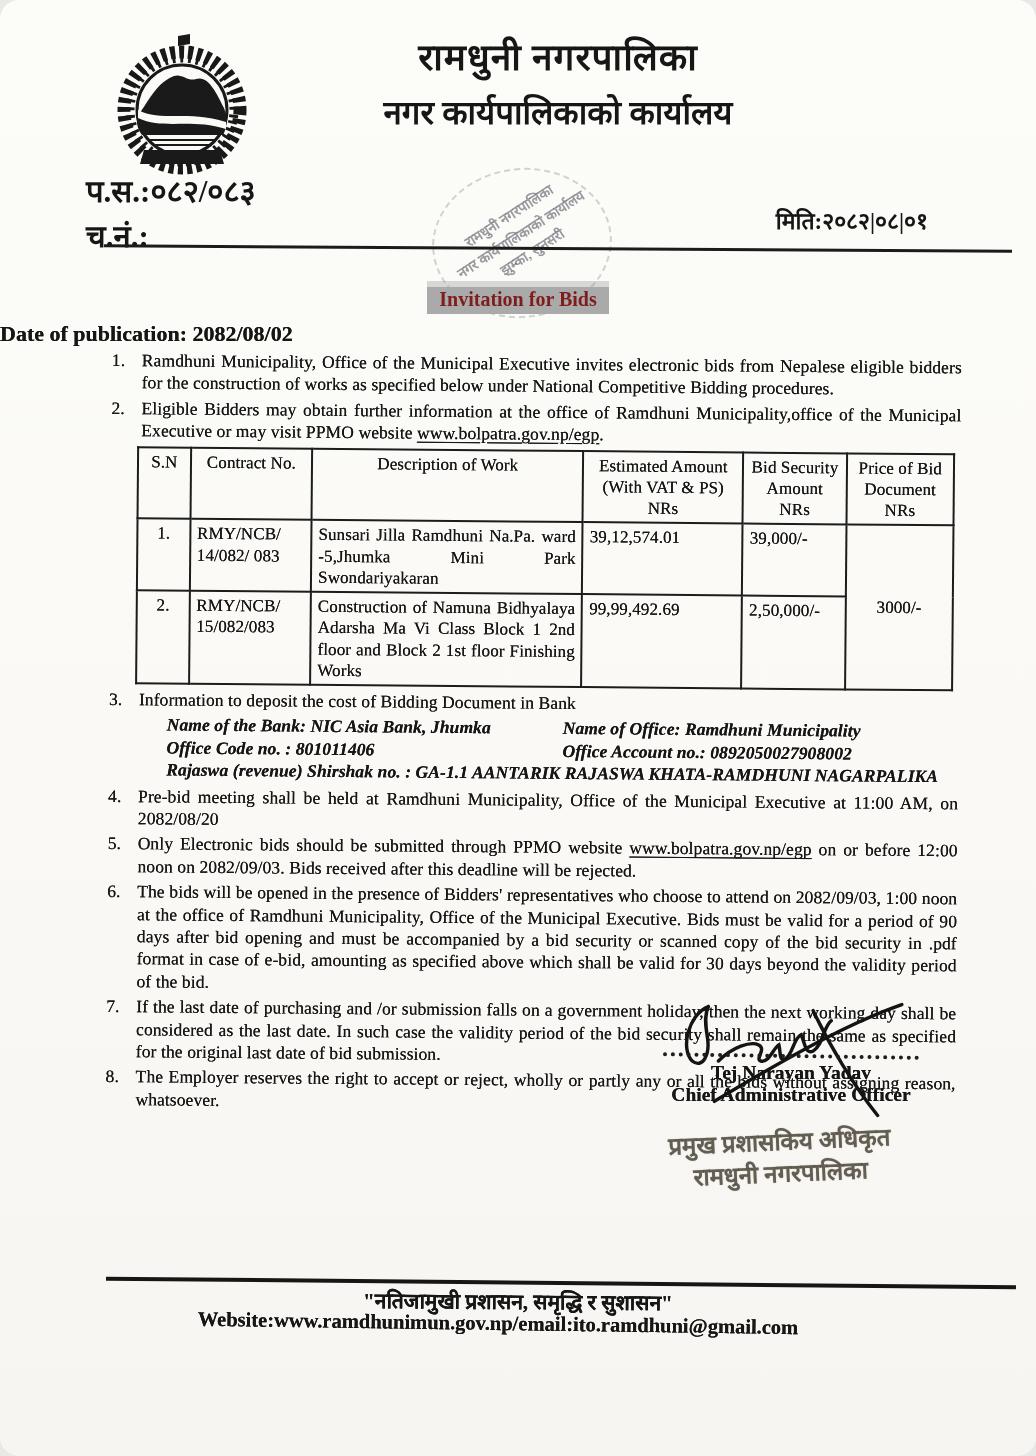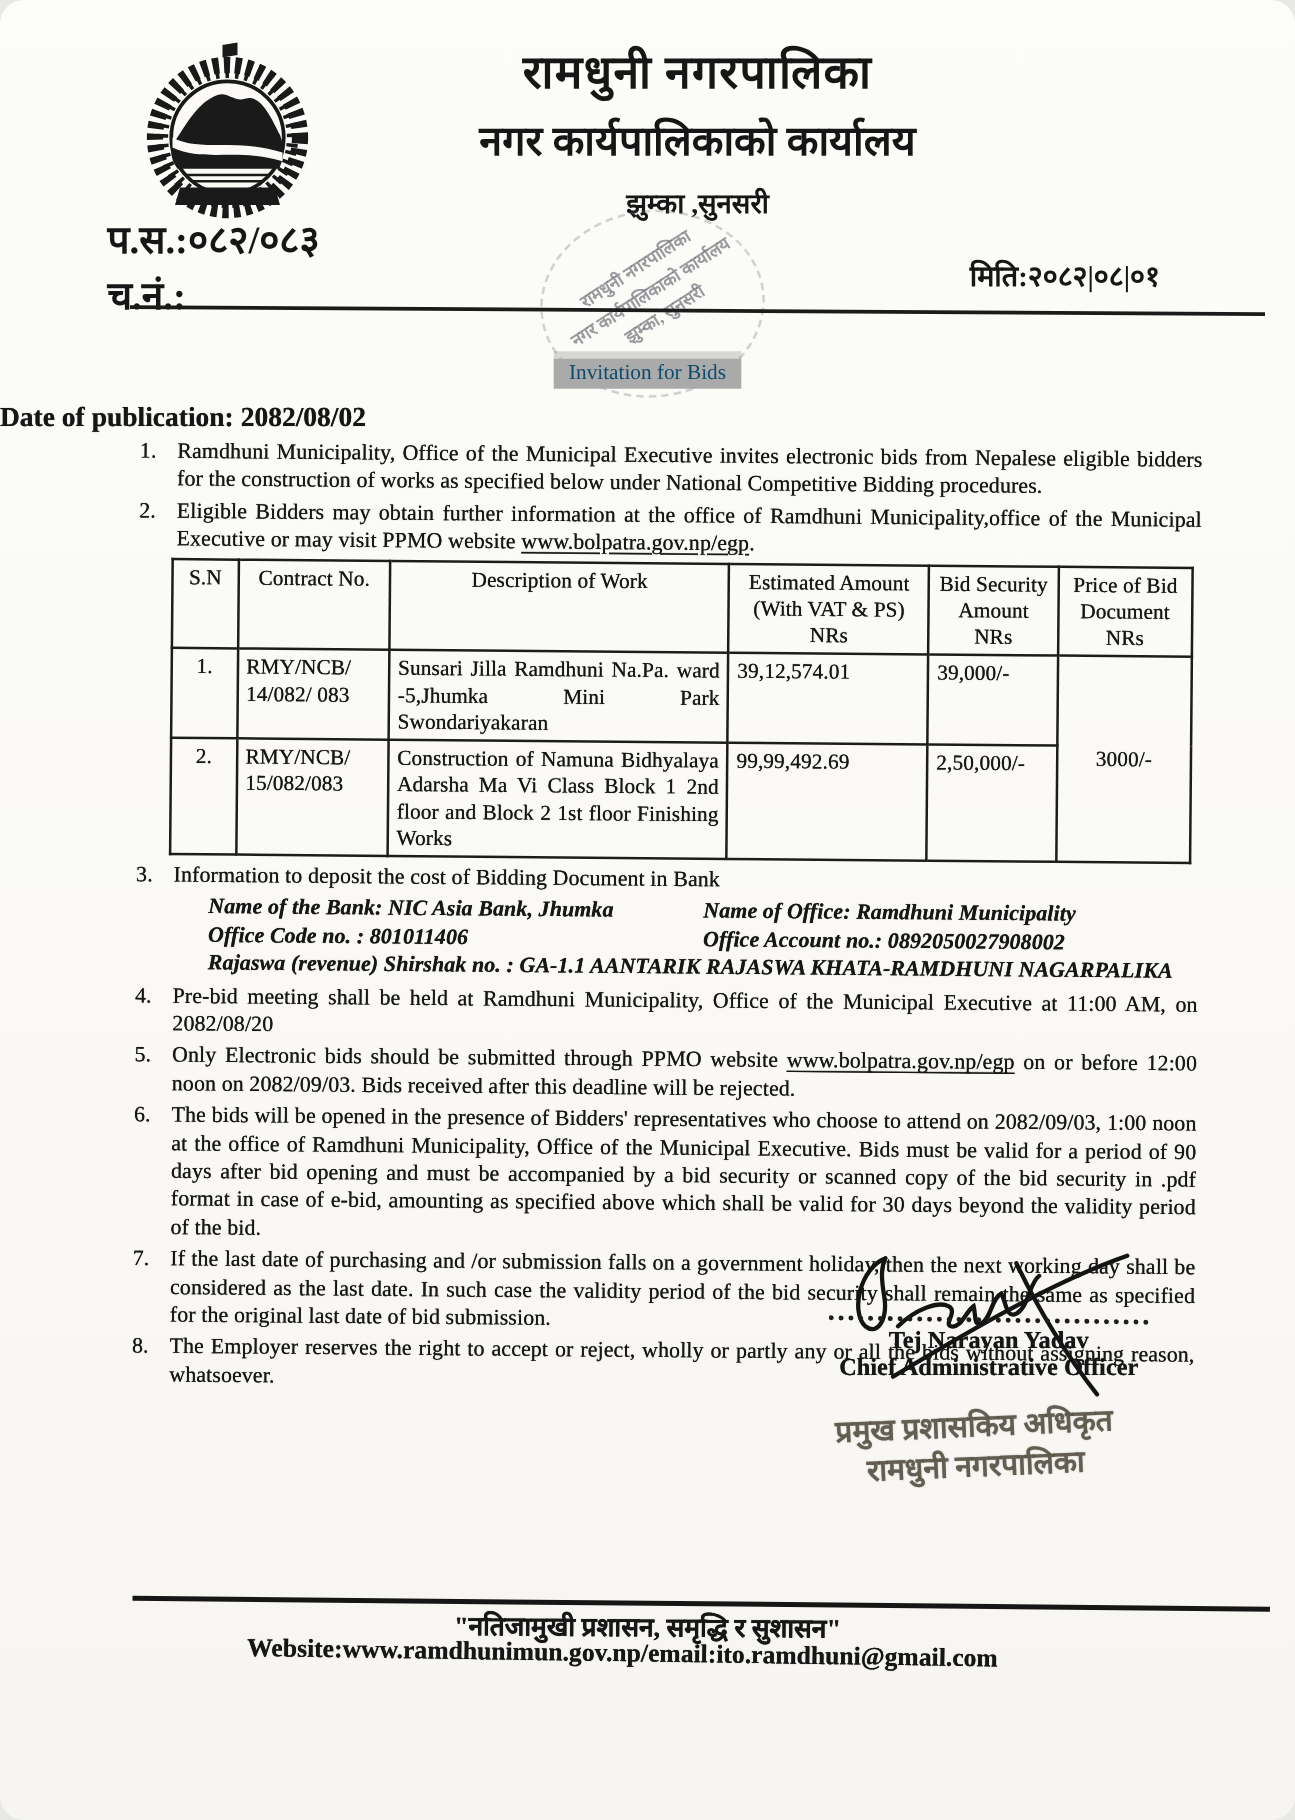--- a/index.html
+++ b/index.html
@@ -32,22 +32,22 @@
     background: #1b1b1b; transform: rotate(0.35deg); }
 
   .seal-stamp { position: absolute; left: 432px; top: 168px; width: 180px; height: 150px;
     transform: rotate(-6deg); }
   .seal-ring { position: absolute; inset: 0; border: 2px dashed rgba(100,100,112,0.28); border-radius: 50%; }
   .seal-text { position: absolute; left: -14px; right: -14px; top: 34px; text-align: center;
     transform: rotate(-27deg); color: rgba(92,92,104,0.62); font-size: 14px; font-weight: bold; line-height: 1.55; }
 
   
   .title-row { position: absolute; left: 0; right: 0; top: 287px; text-align: center; }
-  .title-hl { display: inline-block; background: #aaaaaa; color: #0c4a6e; font-size: 17px;
-    font-weight: normal; padding: 1px 12px 3px 12px; box-shadow: 0 -6px 0 rgba(150,150,150,0.35); }
+  .title-hl { display: inline-block; background: #aaaaaa; color: #7f1d1d; font-size: 20px;
+    font-weight: bold; padding: 1px 12px 3px 12px; box-shadow: 0 -6px 0 rgba(150,150,150,0.35); }
   .pub-row { position: absolute; left: 0; right: 0; top: 321px; text-align: left;
     font-size: 22px; font-weight: bold; }
 
   
   .body-block { position: absolute; left: 112px; top: 349px; width: 850px;
     transform: rotate(0.5deg); transform-origin: 0 0;
     font-size: 17.5px; line-height: 1.28; letter-spacing: 0.1px; }
   .item { display: flex; margin-bottom: 3px; }
   .item-num { flex: none; width: 30px; }
   .item-text { flex: 1; text-align: justify; }
@@ -109,21 +109,20 @@
         <line x1="-28" y1="35" x2="28" y2="35"></line>
       </g>
       <path d="M-38 40 L38 40 L42 54 L-42 54 Z" fill="#1a1a1a"></path>
       <path d="M-4 -74 L8 -76 L8 -66 L-4 -64 Z" fill="#1a1a1a"></path>
     </svg>
   </div>
 
   <div class="header-center">
     <div class="org-name">रामधुनी नगरपालिका</div>
     <div class="office-name">नगर कार्यपालिकाको कार्यालय</div>
-    <div class="addr1">झुम्का ,सुनसरी</div>
   </div>
 
   <div class="ref-block">
     <div>प.स.:०८२/०८३</div>
     <div>च.नं.:</div>
   </div>
 
   <div class="date-right">मिति:२०८२|०८|०१</div>
 
   <div class="seal-stamp">

